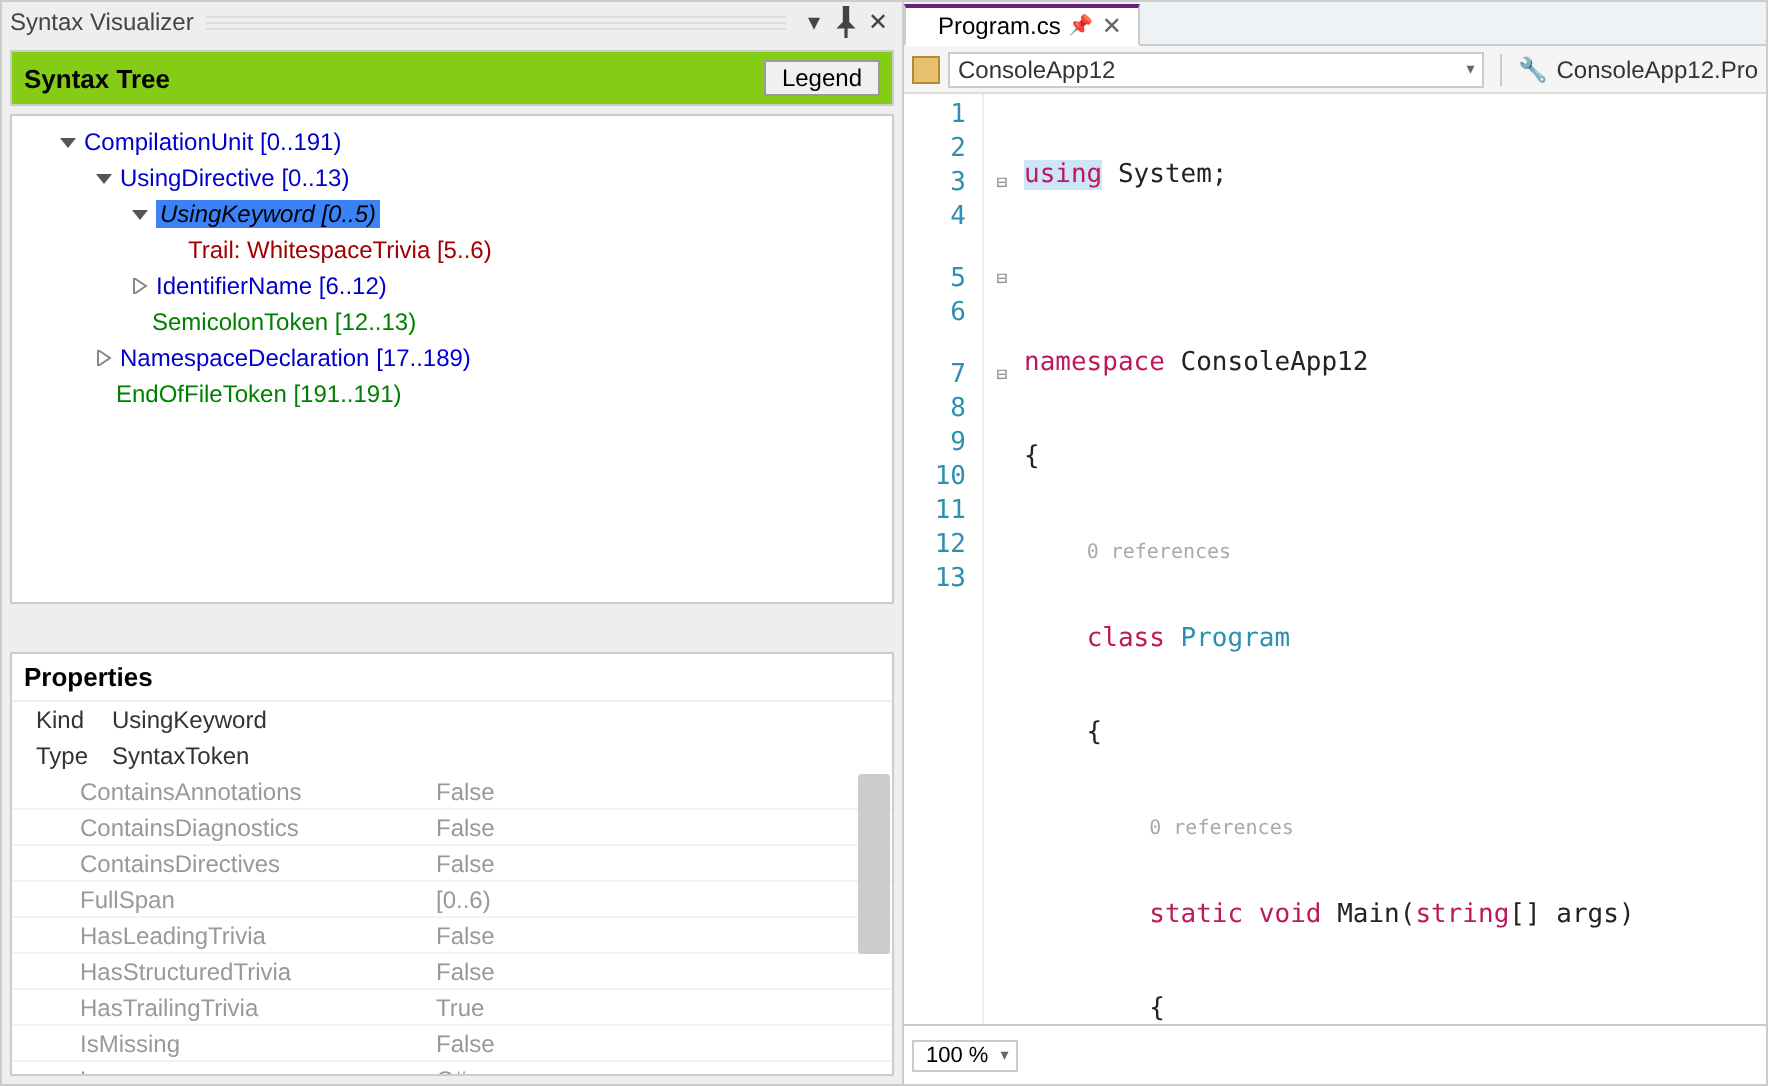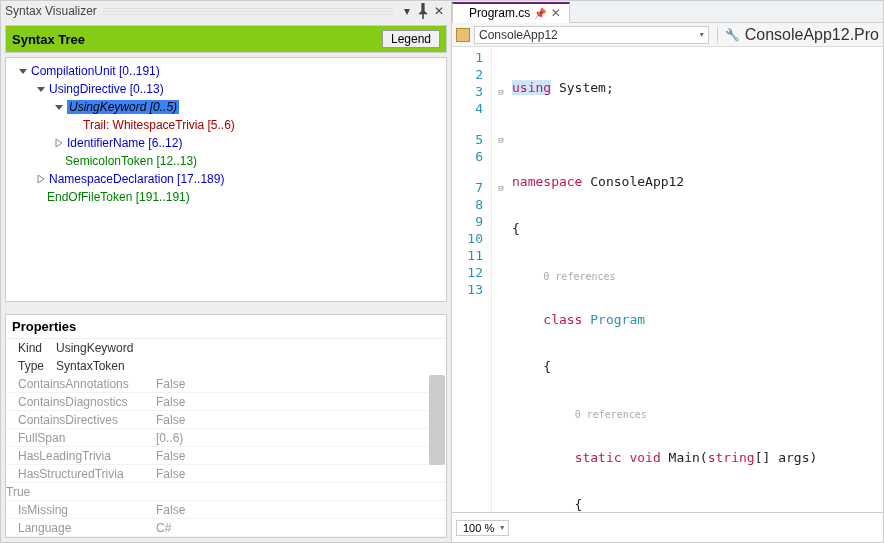--- a/index.html
+++ b/index.html
@@ -51,26 +51,26 @@
 }
 .section-header .flex { flex:1; }
 .legend-btn {
   border: 1px solid #999;
   background: #f0f0f0;
   padding: 1px 8px;
   font-size: 12px;
   cursor: pointer;
 }
 .tree-area {
-  margin: 0 4px 8px 4px;
+  margin: 0 4px 20px 4px;
   border: 1px solid #ccc;
   background: #fff;
   height: 245px;
   overflow: auto;
-  padding: 4px 7px;
+  padding: 4px 18px;
 }
 .tree-row { display:flex; align-items:center; height:18px; white-space:nowrap;}
 .tree-expander { width:12px; height:12px; display:inline-flex; align-items:center; justify-content:center; margin-right:2px; cursor:pointer;}
 .tree-expander svg { width:8px; height:8px;}
 .node-blue { color: #0000cc; }
 .node-green { color: #008000; }
 .node-red { color: #a00000; }
 .node-sel { background: #3b82f6; color:#000; padding:0 2px;font-style:italic;}
 .props-area {
   margin: 4px;
@@ -85,21 +85,21 @@
   font-weight: bold;
   font-size: 13px;
   padding: 4px 6px;
   border-bottom:1px solid #eee;
 }
 .kv-row { display:flex; padding: 2px 0; }
 .kv-label { width: 50px; padding-left:12px; color:#333;}
 .kv-value { color:#333;}
 .props-grid { flex:1; overflow:auto; position:relative;}
 .props-grid-row { display:flex; height:18px; align-items:center; border-bottom:1px solid #f3f3f3; color:#999;}
-.props-grid-row .pname { width: 150px; padding-left:12px;}
+.props-grid-row .pname { width: 190px; padding-left:12px;margin-left:22px;}
 .props-grid-row .pval { flex:1;}
 .props-scroll-thumb { position:absolute; right:1px; top:0; width:16px; height:90px; background:#ccc; border-radius:2px;}
 
 
 .tab-bar { display:flex; background:#eef2f5; border-bottom:1px solid #ccc; height:22px; align-items:flex-end;}
 .tab { display:flex; align-items:center; gap:4px; padding:2px 8px; font-size:12px; cursor:pointer;}
 .tab.active { background:#fff; border:1px solid #ccc; border-bottom:1px solid #fff; position:relative; top:1px; border-top:2px solid #68217a;padding-left:16px;}
 .tab .pin { color:#666; font-size:10px;}
 .tab .close { color:#666; cursor:pointer;}
 .toolbar2 { display:flex; align-items:center; height:24px; background:#f5f5f5; border-bottom:1px solid #ddd; padding:0 4px; gap:4px;}
@@ -228,20 +228,21 @@
         </div>
         <div class="props-grid-row">
           <span class="pname">HasLeadingTrivia</span>
           <span class="pval">False</span>
         </div>
         <div class="props-grid-row">
           <span class="pname">HasStructuredTrivia</span>
           <span class="pval">False</span>
         </div>
         <div class="props-grid-row">
+          <span class="pname">HasTrailingTrivia</span>
           <span class="pval">True</span>
         </div>
         <div class="props-grid-row">
           <span class="pname">IsMissing</span>
           <span class="pval">False</span>
         </div>
         <div class="props-grid-row">
           <span class="pname">Language</span>
           <span class="pval">C#</span>
         </div>
@@ -258,21 +259,21 @@
     </div>
   </div>
   <div class="toolbar2">
     <span class="icon-sq"></span>
     <div class="combo">
       <span>ConsoleApp12</span>
       <span class="caret">▾</span>
     </div>
     <div class="divider"></div>
     <span class="wrench">🔧</span>
-    <span style="font-size:16px;color:#333;white-space:nowrap;overflow:hidden;">ConsoleApp12.Pro</span>
+    <span style="font-size:12px;color:#333;white-space:nowrap;overflow:hidden;">ConsoleApp12.Pro</span>
   </div>
   <div class="editor-area">
     <div class="gutter">
       <div>1</div>
         <div>2</div>
         <div>3</div>
         <div>4</div>
         <div style="height:14px"></div>
         <div>5</div>
         <div>6</div>

